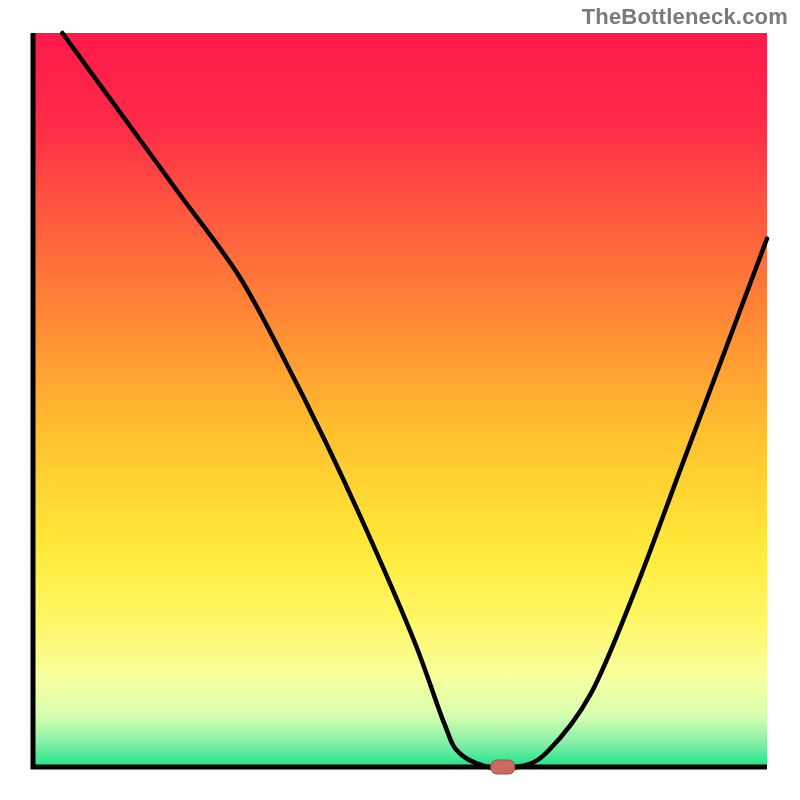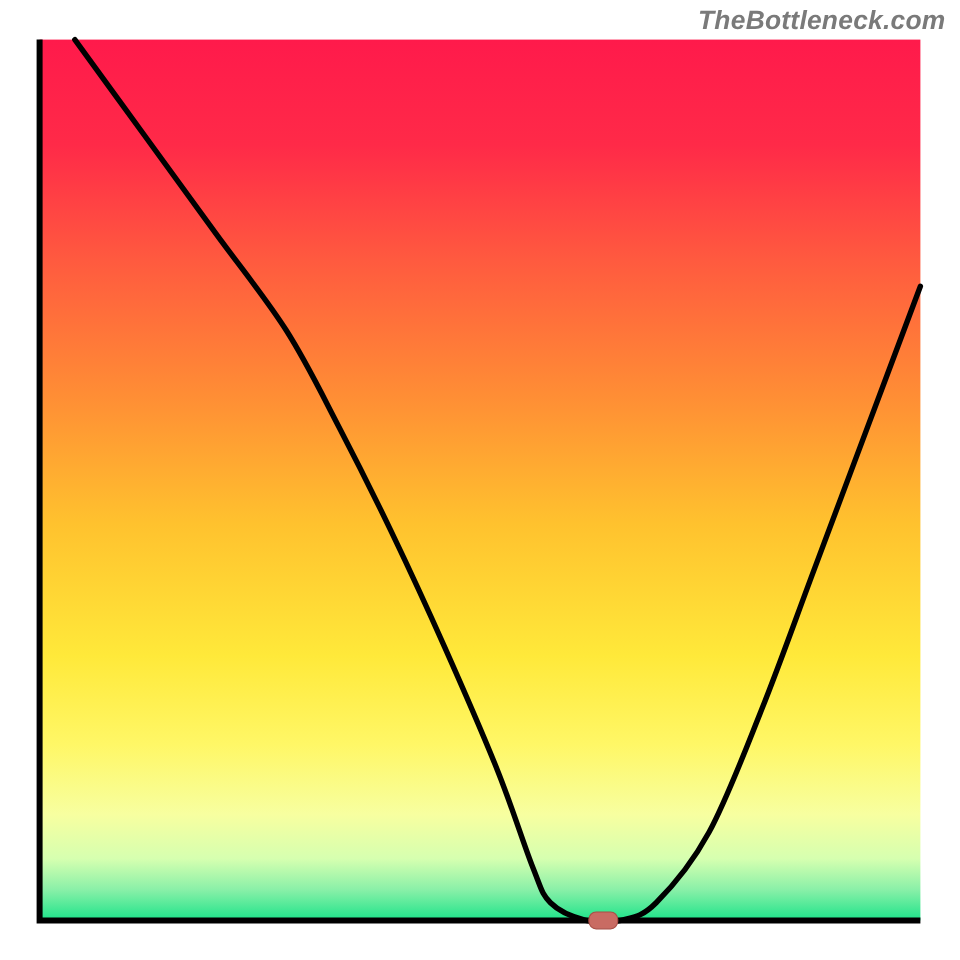--- a/index.html
+++ b/index.html
@@ -8,21 +8,20 @@
     width: 800px;
     height: 800px;
     background: #ffffff;
     font-family: Arial, Helvetica, sans-serif;
     overflow: hidden;
   }
   .stage {
     position: relative;
     width: 800px;
     height: 800px;
-    font-style: italic;
   }
   .watermark {
     position: absolute;
     top: 4px;
     right: 12px;
     font-size: 22px;
     font-weight: 600;
     color: #7a7a7a;
     letter-spacing: 0.2px;
     user-select: none;

